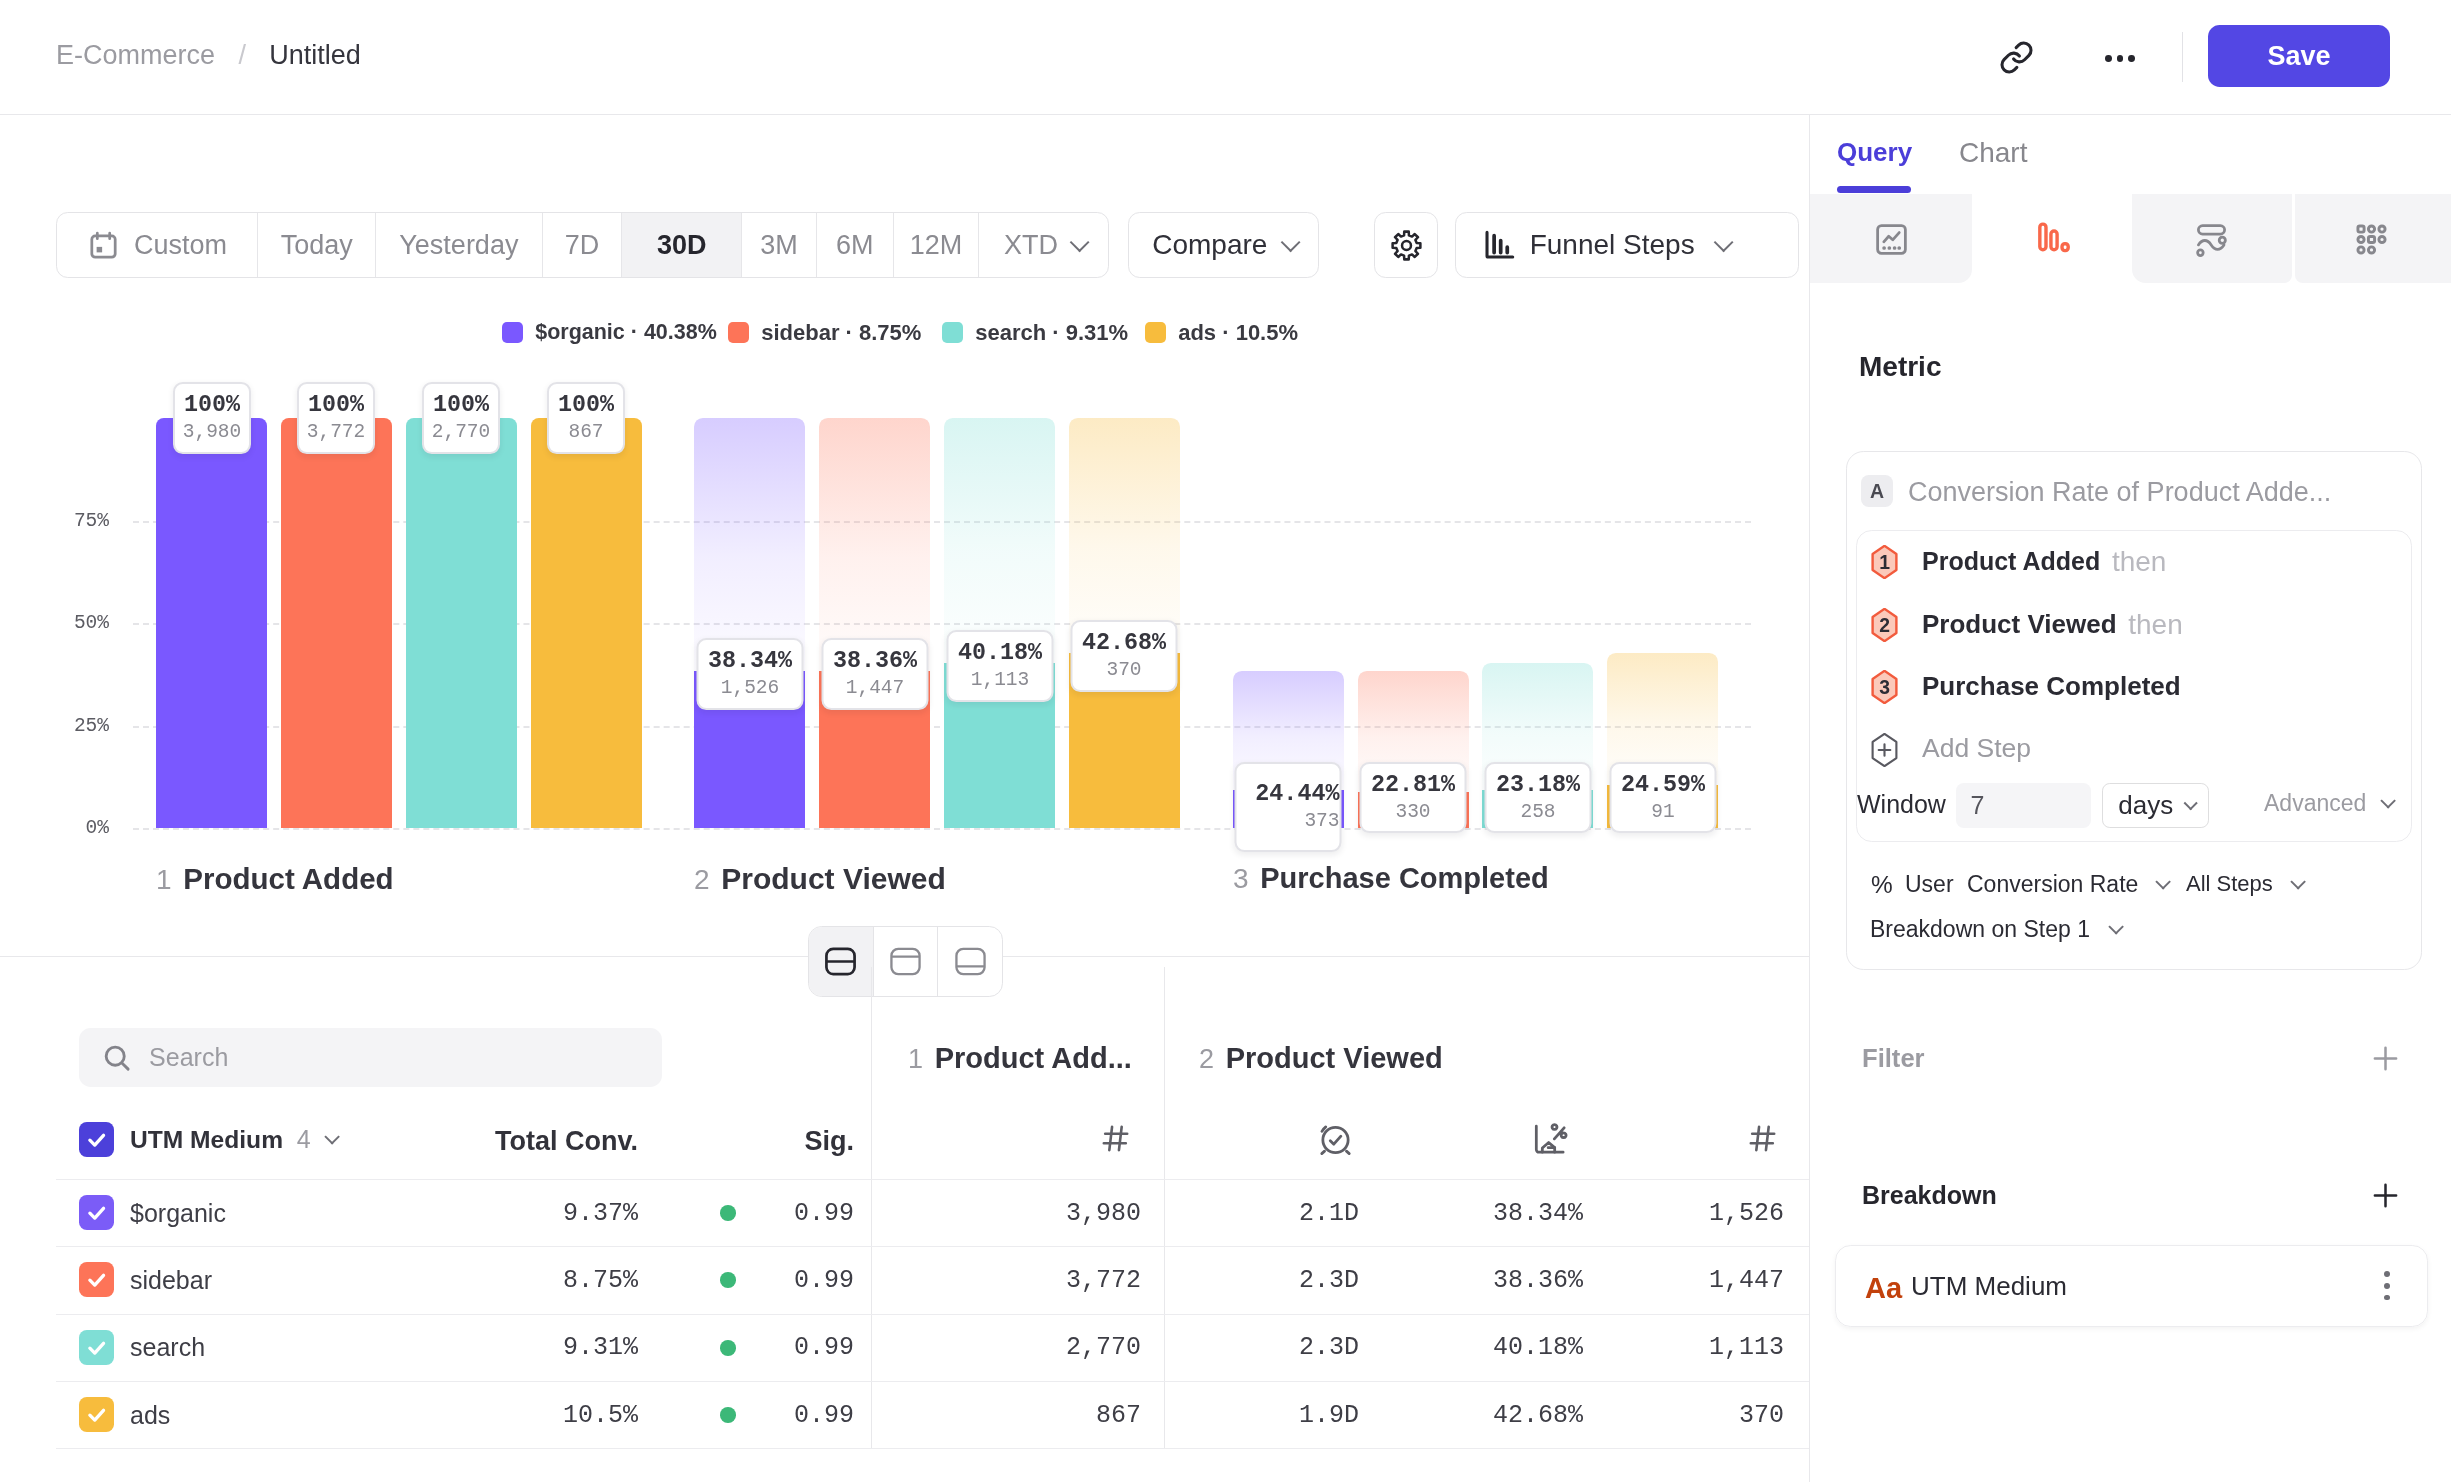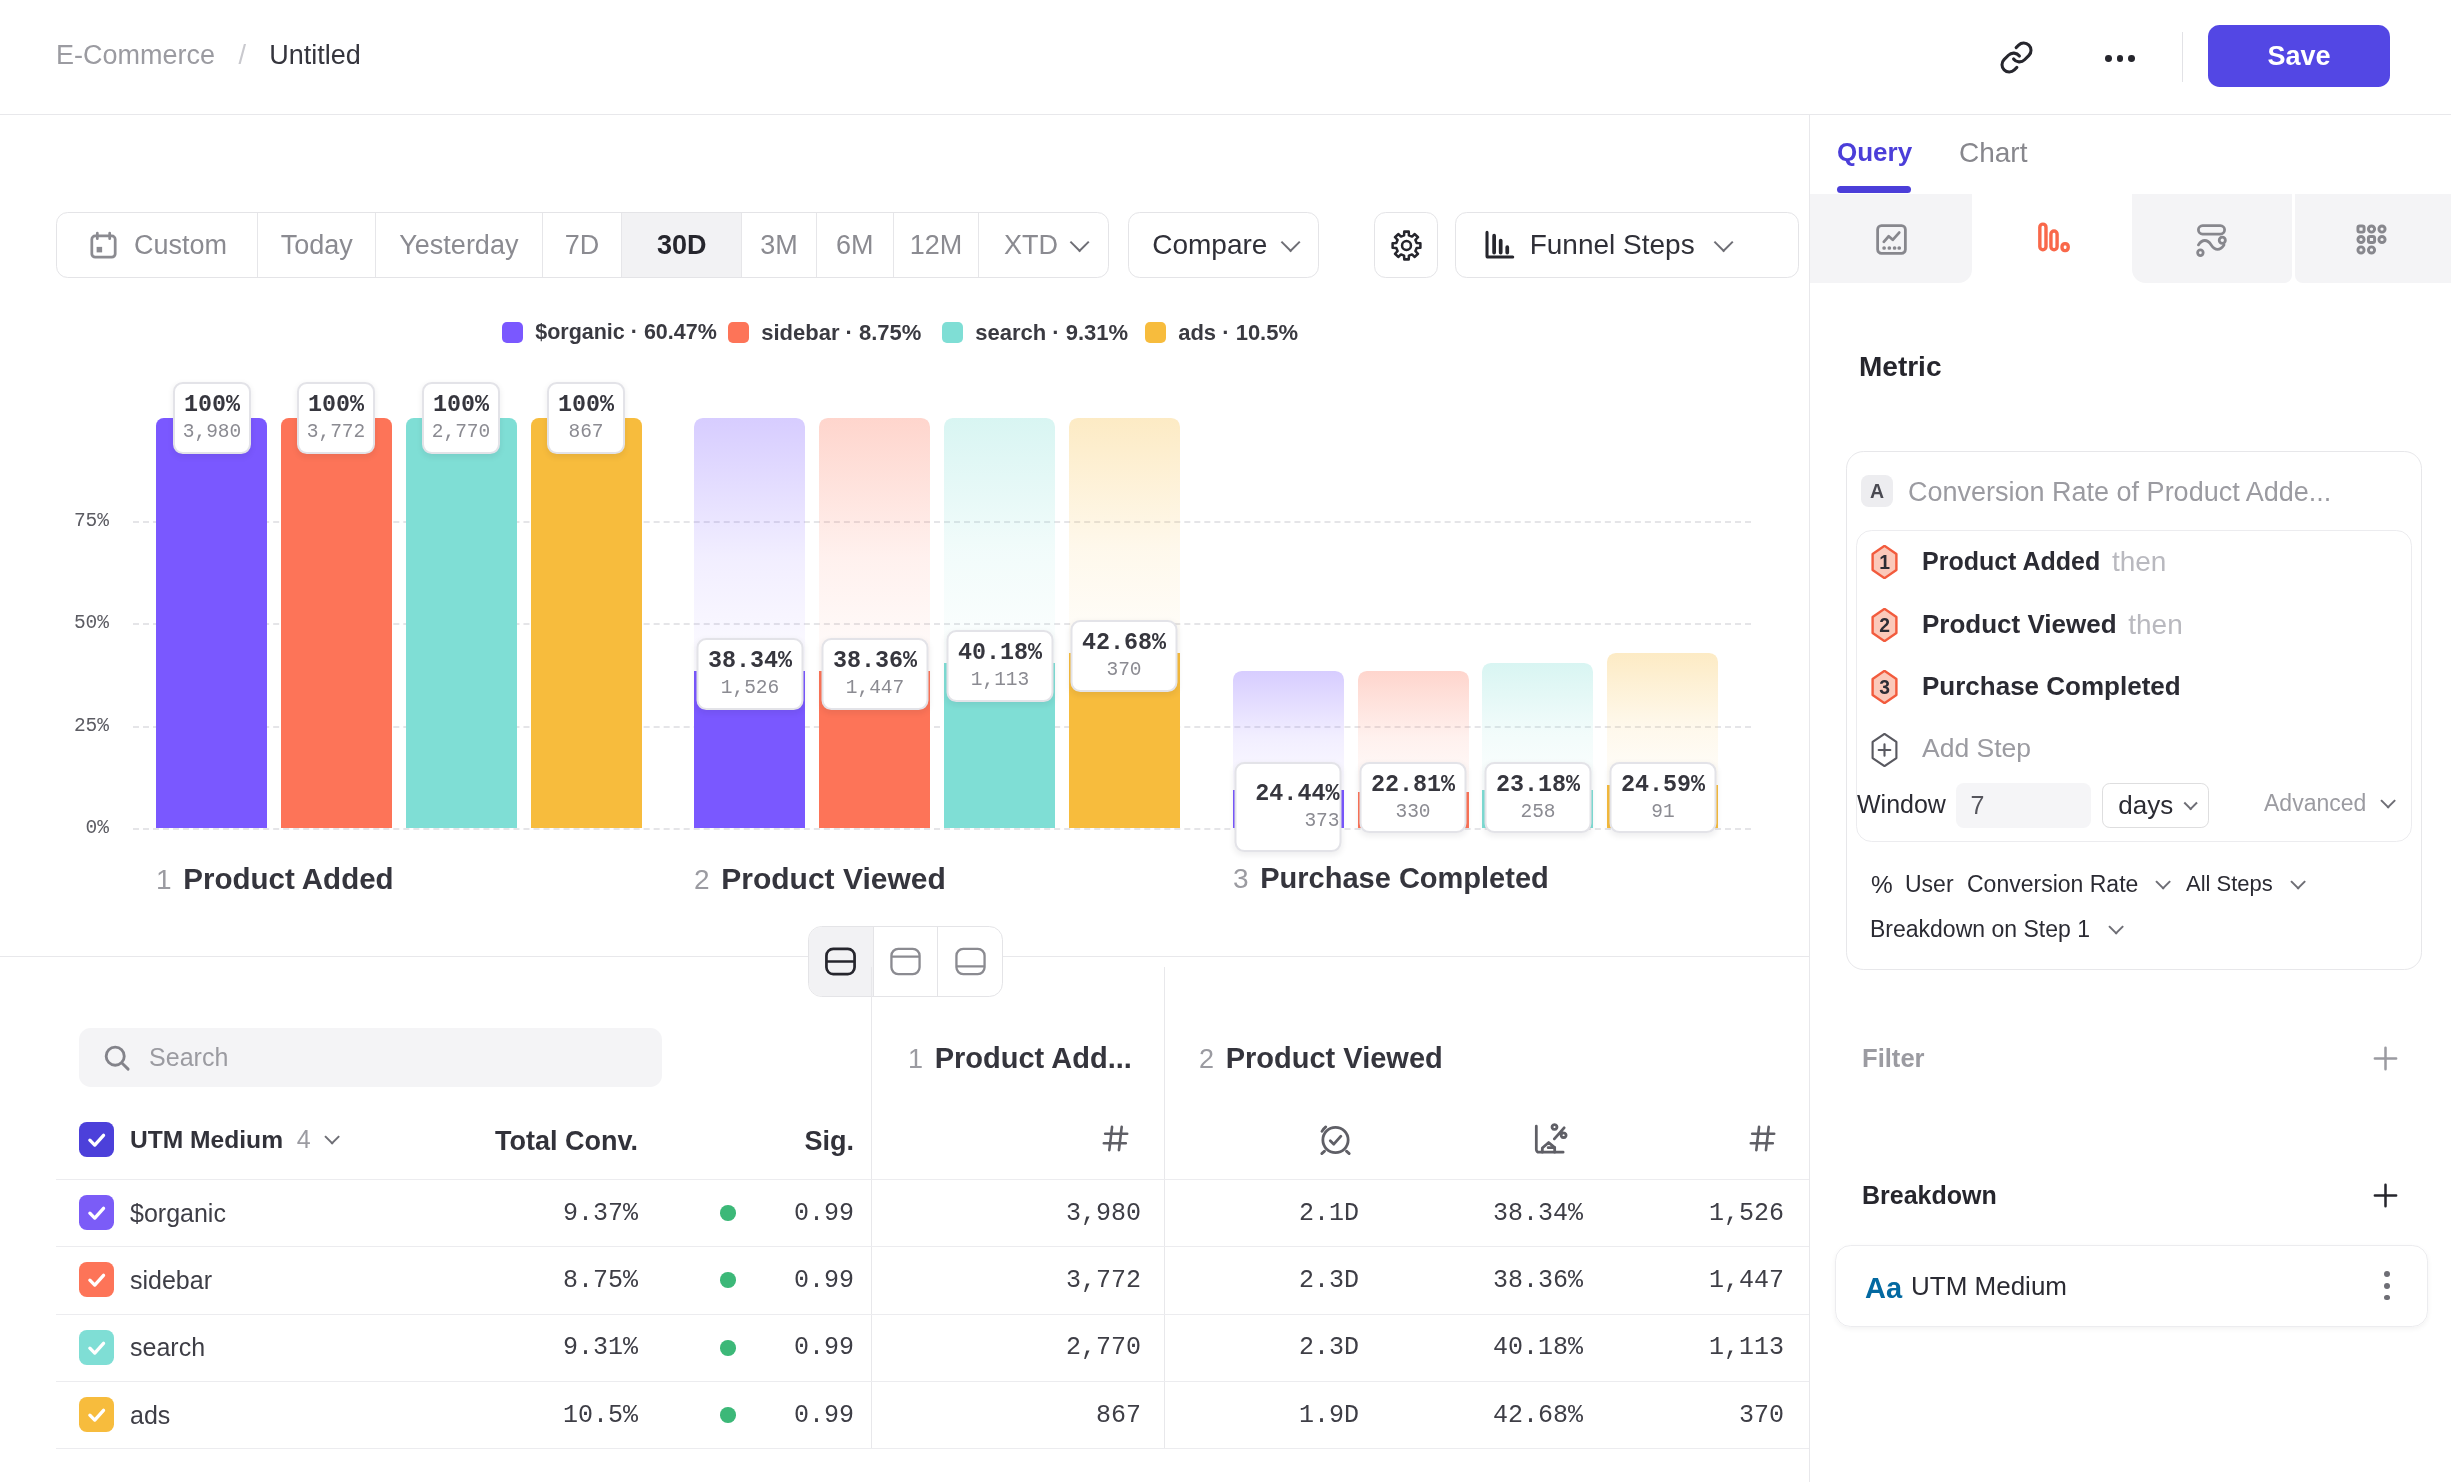--- a/index.html
+++ b/index.html
@@ -71,21 +71,21 @@
 <div class="btn" style="left:1455px;width:344px;justify-content:flex-start;padding-left:25px;">
     <svg width="35" height="35" viewBox="0 0 32 32" fill="none" stroke="#26262d" stroke-linecap="round">
       <path d="M5.5 4v21.5a1 1 0 0 0 1 1H29" stroke-width="2.8"></path>
       <path d="M12 7v15.5M18 11.5v11M24 17.5v5" stroke-width="3.4"></path>
     </svg>
     <span>Funnel Steps</span>
     <span class="chev" style="margin-left:5.9px;"></span>
   </div>
 <div class="abs flex" style="left:502px;top:319px;height:27px;gap:12.7px;">
     <i style="width:20.5px;height:20.5px;border-radius:4.9px;background:#7a58ff;flex:none;"></i>
-    <span style="font-size:21.5px;font-weight:700;color:#3a3a41;white-space:nowrap;">$organic · 60.47%</span>
+    <span style="font-size:21.5px;font-weight:700;color:#3a3a41;white-space:nowrap;">$organic · 40.38%</span>
   </div>
 <div class="abs flex" style="left:728px;top:319px;height:27px;gap:12.7px;">
     <i style="width:20.5px;height:20.5px;border-radius:4.9px;background:#fd7458;flex:none;"></i>
     <span style="font-size:22px;font-weight:700;color:#3a3a41;white-space:nowrap;">sidebar · 8.75%</span>
   </div>
 <div class="abs flex" style="left:942px;top:319px;height:27px;gap:12.7px;">
     <i style="width:20.5px;height:20.5px;border-radius:4.9px;background:#7fded5;flex:none;"></i>
     <span style="font-size:22px;font-weight:700;color:#3a3a41;white-space:nowrap;">search · 9.31%</span>
   </div>
 <div class="abs flex" style="left:1145px;top:319px;height:27px;gap:12.7px;">
@@ -384,19 +384,19 @@
 <div class="abs chev" style="left:2108px;top:924px;width:10.7px;height:10.7px;"></div>
 <div class="abs" style="left:1862px;top:1044px;font-size:25.6px;font-weight:700;color:#9b9ba1;">Filter</div>
 <div class="abs" style="left:2371px;top:1044px;"><svg width="29" height="29" viewBox="0 0 30 30" stroke="#9b9ba1" stroke-width="2.6" stroke-linecap="round">
       <path d="M15 4v22M4 15h22"></path>
     </svg></div>
 <div class="abs" style="left:1862px;top:1181px;font-size:25px;font-weight:700;color:#26262d;">Breakdown</div>
 <div class="abs" style="left:2371px;top:1181px;"><svg width="29" height="29" viewBox="0 0 30 30" stroke="#26262d" stroke-width="2.6" stroke-linecap="round">
       <path d="M15 4v22M4 15h22"></path>
     </svg></div>
 <div class="abs" style="left:1835px;top:1245px;width:593px;height:82px;border:1px solid #ececef;border-radius:15.6px;box-shadow:0 2px 4.9px rgba(0,0,0,0.05);"></div>
-<div class="abs" style="left:1865px;top:1272px;font-size:29px;font-weight:700;color:#0369a1;">Aa</div>
+<div class="abs" style="left:1865px;top:1272px;font-size:29px;font-weight:700;color:#c2410c;">Aa</div>
 <div class="abs" style="left:1911px;top:1271px;font-size:26px;font-weight:500;color:#2b2b33;">UTM Medium</div>
 <div class="abs" style="left:2384px;top:1271px;display:flex;flex-direction:column;gap:5.9px;">
     <i style="width:5.9px;height:5.9px;border-radius:50%;background:#6e6e75;"></i>
     <i style="width:5.9px;height:5.9px;border-radius:50%;background:#6e6e75;"></i>
     <i style="width:5.9px;height:5.9px;border-radius:50%;background:#6e6e75;"></i>
   </div>
 
 </body></html>

